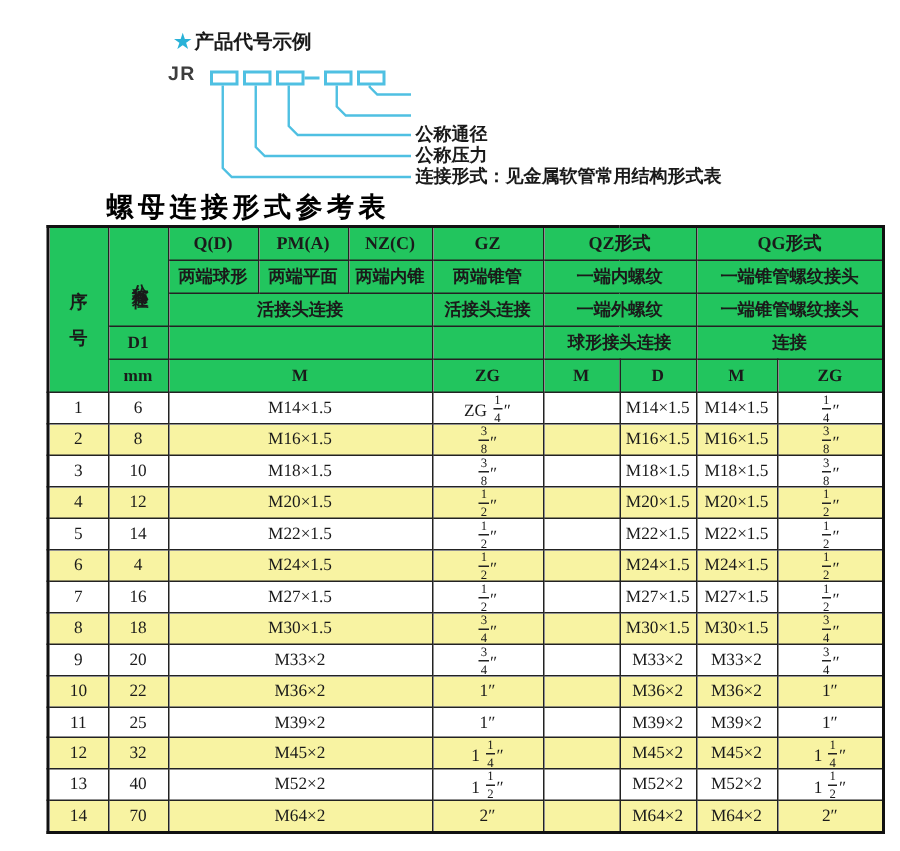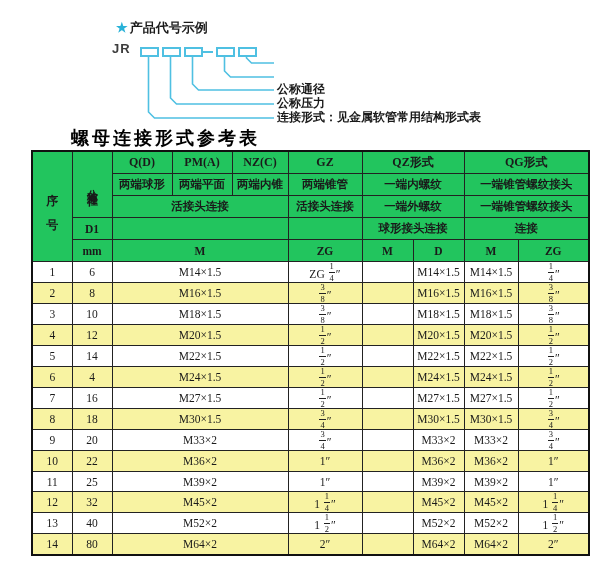--- a/index.html
+++ b/index.html
@@ -270,21 +270,21 @@
     <td colspan="3">M52×2</td>
     <td>1 <span class="frac"><span class="fr-n">1</span><span class="fr-d">2</span></span>″</td>
     <td></td>
     <td>M52×2</td>
     <td>M52×2</td>
     <td>1 <span class="frac"><span class="fr-n">1</span><span class="fr-d">2</span></span>″</td>
   </tr>
 
   <tr>
     <td>14</td>
-    <td>80</td>
+    <td>70</td>
     <td colspan="3">M64×2</td>
     <td>2″</td>
     <td></td>
     <td>M64×2</td>
     <td>M64×2</td>
     <td>2″</td>
   </tr>
 </tbody>
 </table>
 

